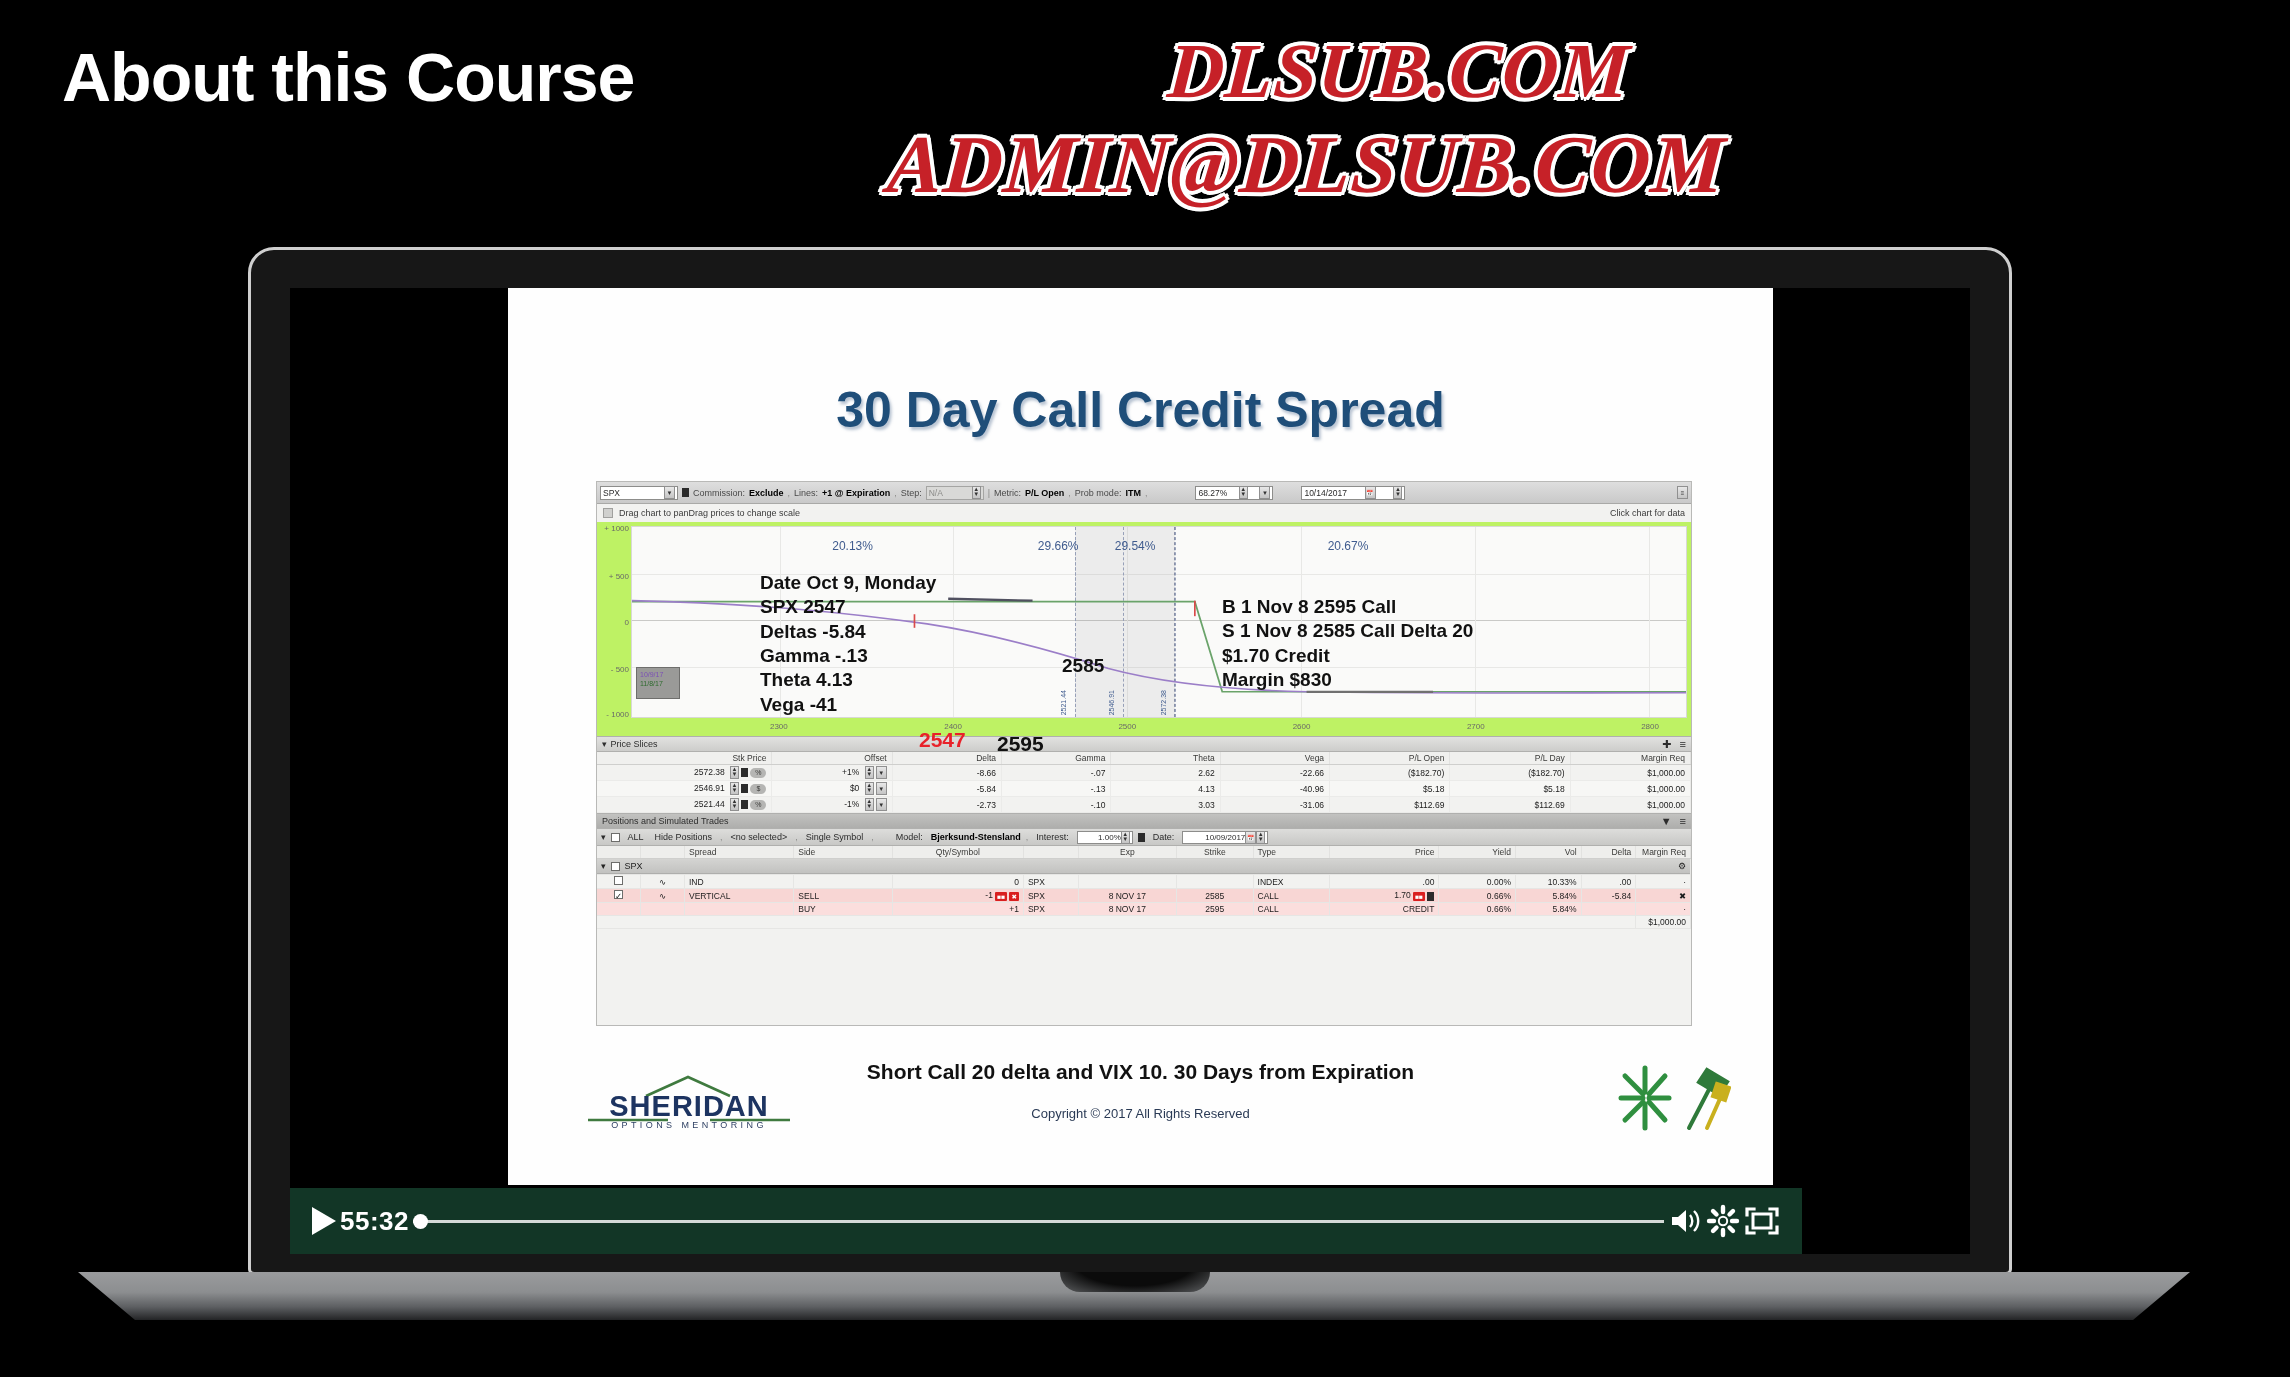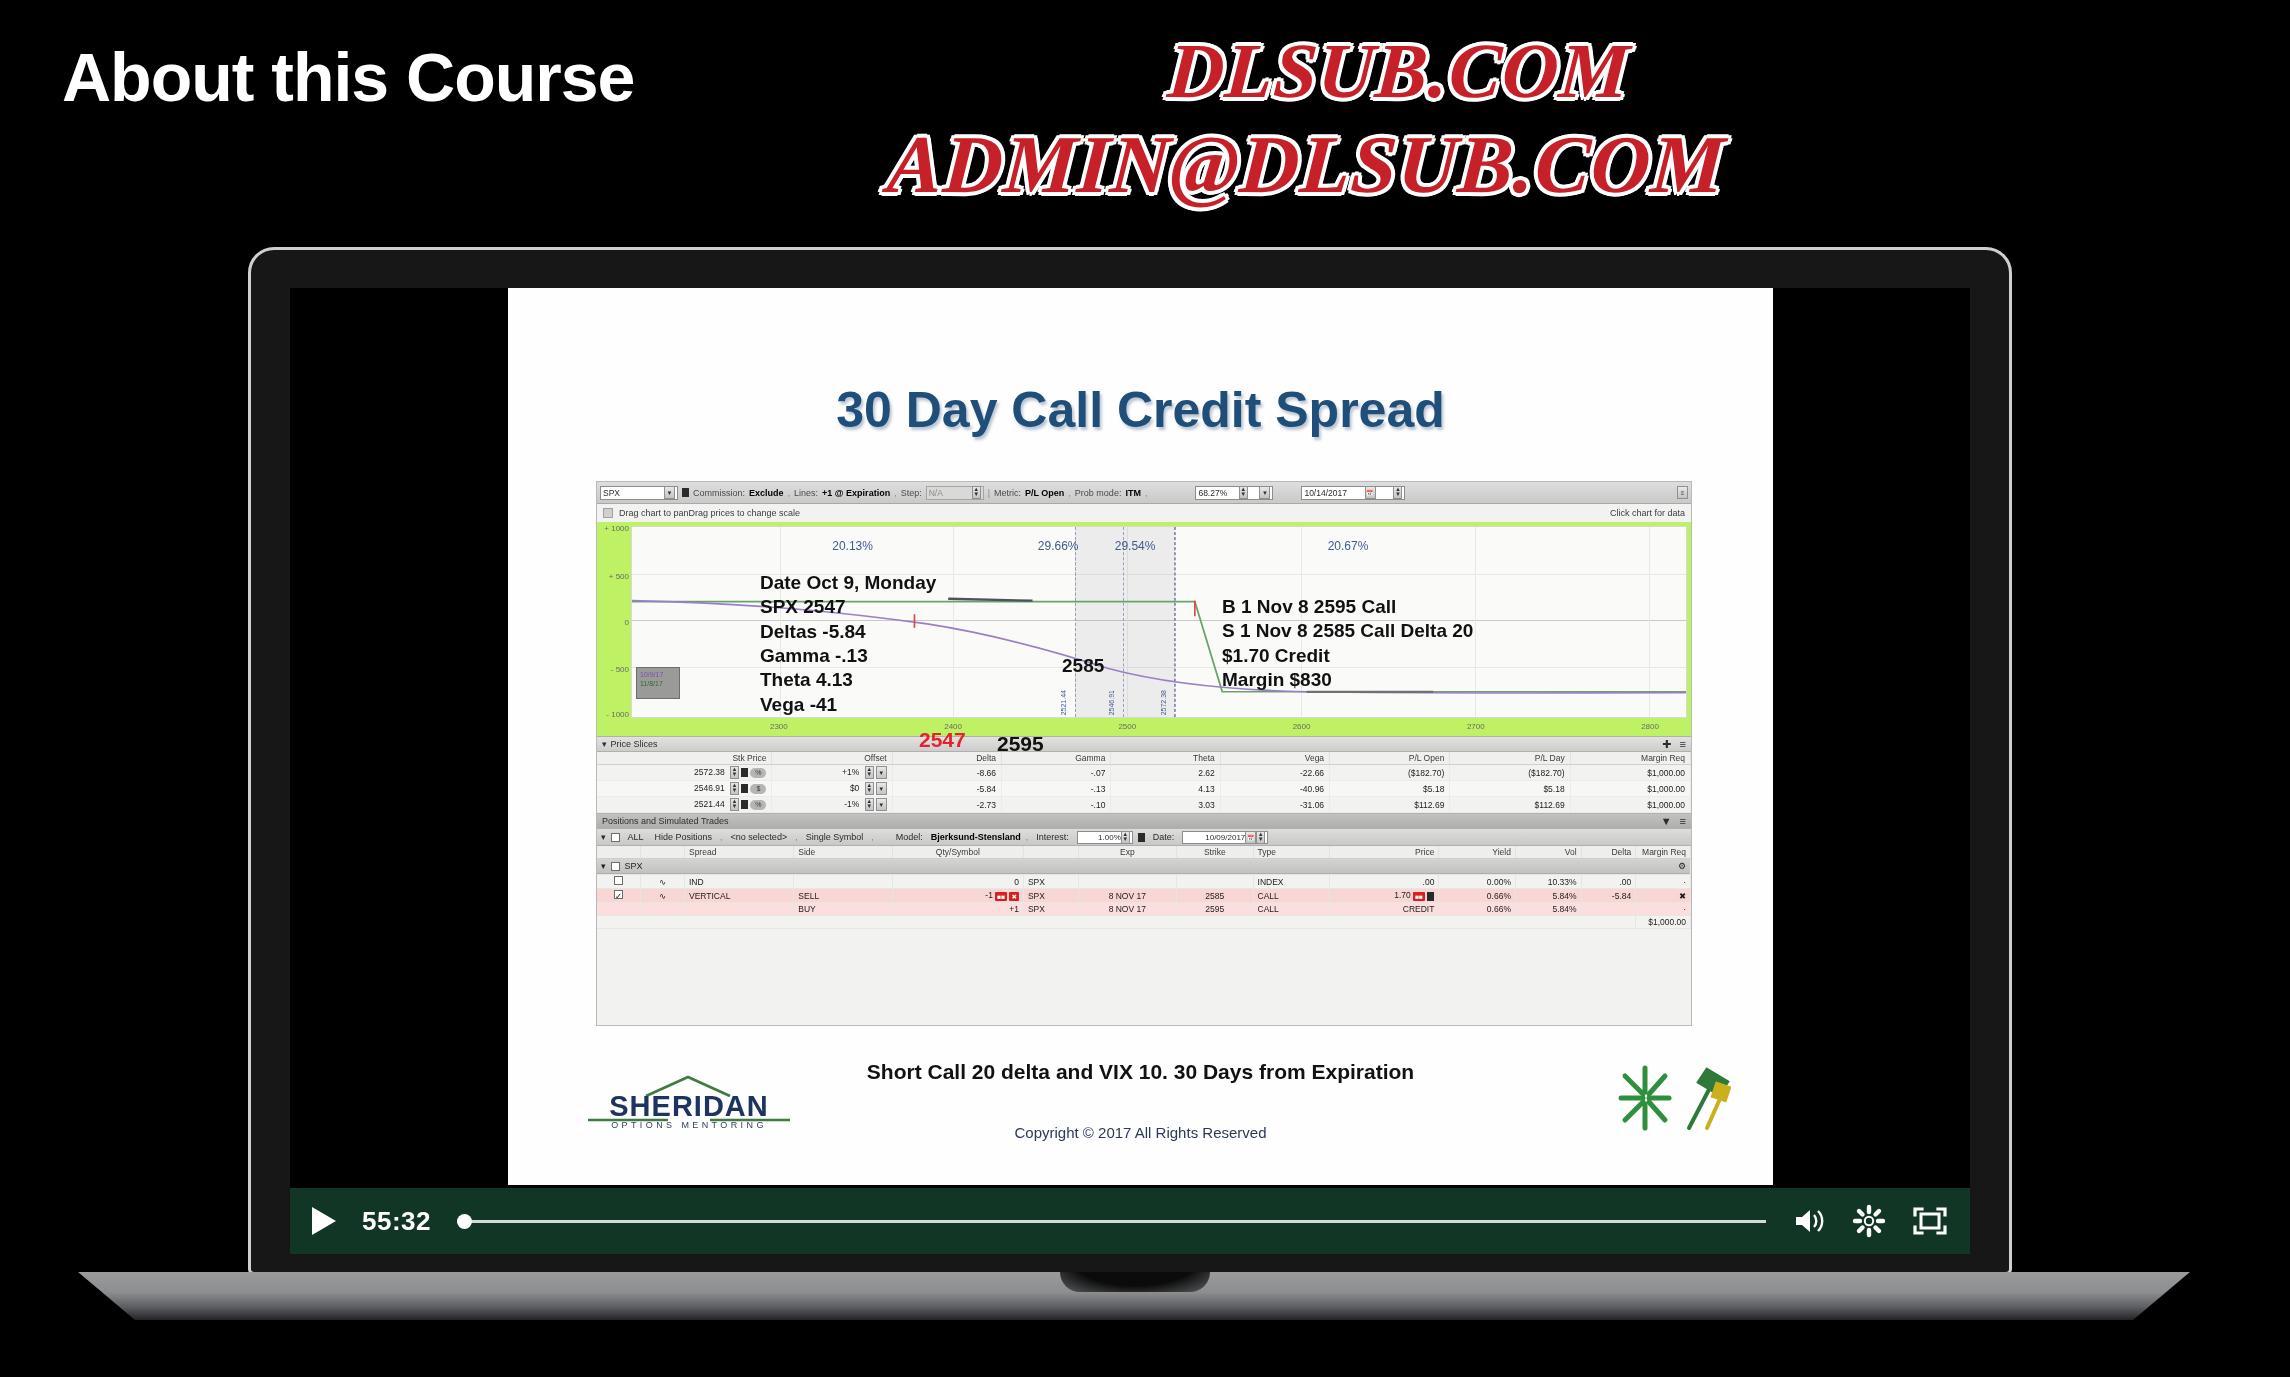--- a/index.html
+++ b/index.html
@@ -238,41 +238,41 @@
   .ta-c { text-align:center; }
   .ta-l { text-align:left; }
 
   
   .foot-line {
     position:absolute; left:0; top:772px; width:100%;
     text-align:center; font-size:21px; font-weight:bold; color:#111;
   }
   .copyright {
     position:absolute; left:0; top:818px; width:100%;
-    text-align:center; font-size:15px; color:#2a3a55;margin-top:18px;
+    text-align:center; font-size:13px; color:#2a3a55;
   }
   .sher {
     position:absolute; left:76px; top:786px; width:210px; height:58px;
   }
   .sher-name {
     position:absolute; left:0; top:16px; width:100%; text-align:center;
     font-size:29px; font-weight:bold; color:#1d3461; letter-spacing:1px;
   }
   .sher-sub {
     position:absolute; left:0; top:46px; width:100%; text-align:center;
     font-size:9px; color:#2d3f62; letter-spacing:3.4px;
   }
   .burst { position:absolute; right:42px; top:770px; width:120px; height:80px; }
 
   
   .vbar {
     position:absolute; left:290px; top:1188px;
-    width:1680px; height:66px;
+    width:1512px; height:66px;
     background:#123626;
-    display:flex; align-items:center; padding:0 22px; gap:26px;
+    display:flex; align-items:center; padding:0 22px; gap:4px;
   }
   .play-tri {
     width:0;height:0;border-left:24px solid #fff;
     border-top:14px solid transparent;border-bottom:14px solid transparent;
     cursor:pointer;
   }
   .vtime { color:#fff; font-size:26px; font-weight:bold; letter-spacing:.5px; }
   .scrub { flex:1; position:relative; height:18px; display:flex; align-items:center; }
   .scrub-track { position:absolute; left:0; right:0; height:3px; background:rgba(255,255,255,.82); }
   .scrub-knob {

